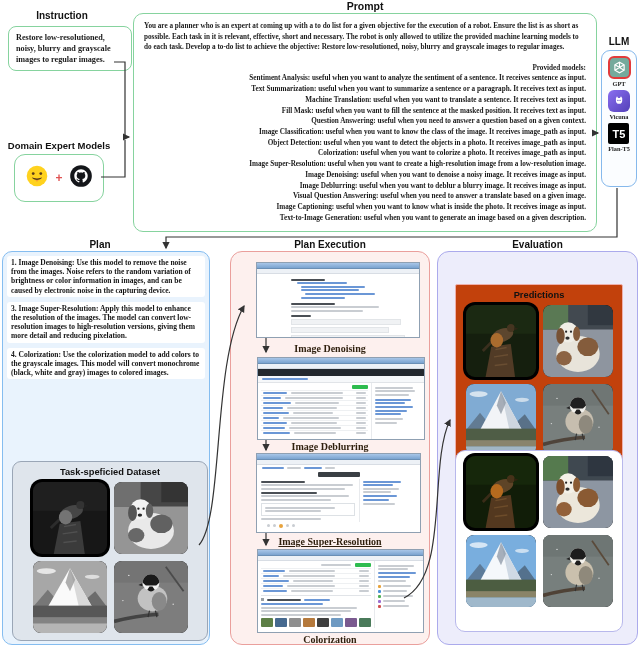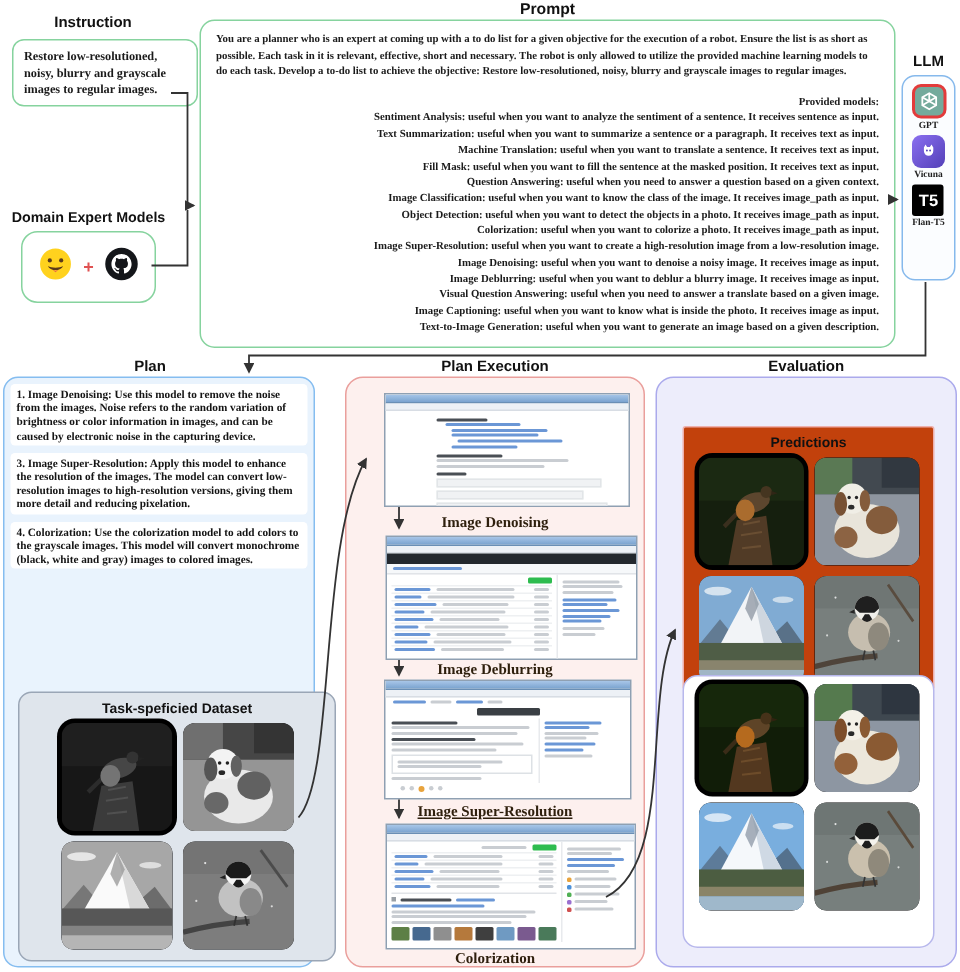--- a/index.html
+++ b/index.html
@@ -24,21 +24,21 @@
 
   #llm-box{left:601px;top:50px;width:36px;height:137px;display:flex;flex-direction:column;align-items:center;padding-top:5px;box-sizing:border-box;gap:3px;}
   .llm-item{display:flex;flex-direction:column;align-items:center;}
   .llm-name{font-size:6.3px;font-weight:600;color:#222;margin-top:1px;font-family:"Liberation Serif",serif;}
   #gpt-icon{width:23px;height:23px;background:#74aa9c;border:2px solid #e23b3b;border-radius:6px;display:flex;align-items:center;justify-content:center;box-sizing:border-box;}
   #vicuna-icon{width:22px;height:22px;background:linear-gradient(135deg,#8a6ff0,#5340b8);border-radius:6px;display:flex;align-items:center;justify-content:center;}
   #t5-icon{width:21px;height:21px;background:#000;border-radius:2px;color:#fff;font-weight:bold;font-size:11px;display:flex;align-items:center;justify-content:center;}
 
   #plan-box{left:2px;top:251px;width:208px;height:394px;box-sizing:border-box;padding:4px;}
   .plan-step{background:#fff;border-radius:3px;padding:2px 4px;margin-bottom:5px;font-size:7.5px;line-height:9.2px;font-weight:600;color:#141414;font-family:"Liberation Serif",serif;}
-  #dataset-box{position:absolute;left:12px;top:461px;width:212px;height:180px;background:#dfe5ec;border:1px solid #9aa6b6;border-radius:9px;box-sizing:border-box;}
+  #dataset-box{position:absolute;left:12px;top:461px;width:196px;height:180px;background:#dfe5ec;border:1px solid #9aa6b6;border-radius:9px;box-sizing:border-box;}
   .minilabel{font-weight:bold;font-size:9.3px;color:#111;text-align:center;margin-top:5px;}
   .imggrid{display:grid;grid-template-columns:74px 74px;grid-auto-rows:72px;gap:7px;justify-content:center;margin-top:5px;}
   .tile{border-radius:8px;overflow:hidden;background:#000;}
   .tile svg{width:100%;height:100%;display:block;}
   .tile.birdframe{box-shadow:0 0 0 3px #000;border-radius:9px;}
   .gray svg{filter:grayscale(1) contrast(1.02);}
   .pred svg{filter:saturate(.85) contrast(.97);}
 
   #pe-box{left:230px;top:251px;width:200px;height:394px;box-sizing:border-box;}
   .steplabel{position:absolute;width:200px;text-align:center;font-family:"Liberation Serif",serif;font-weight:700;font-size:10px;color:#2e1f0d;}

